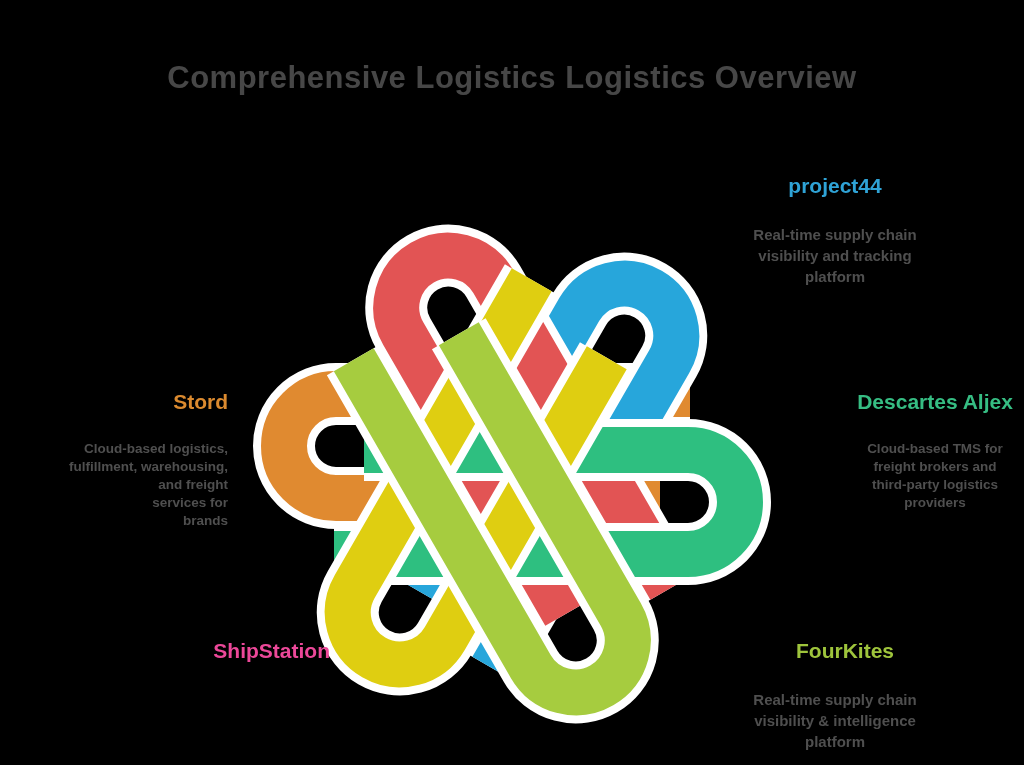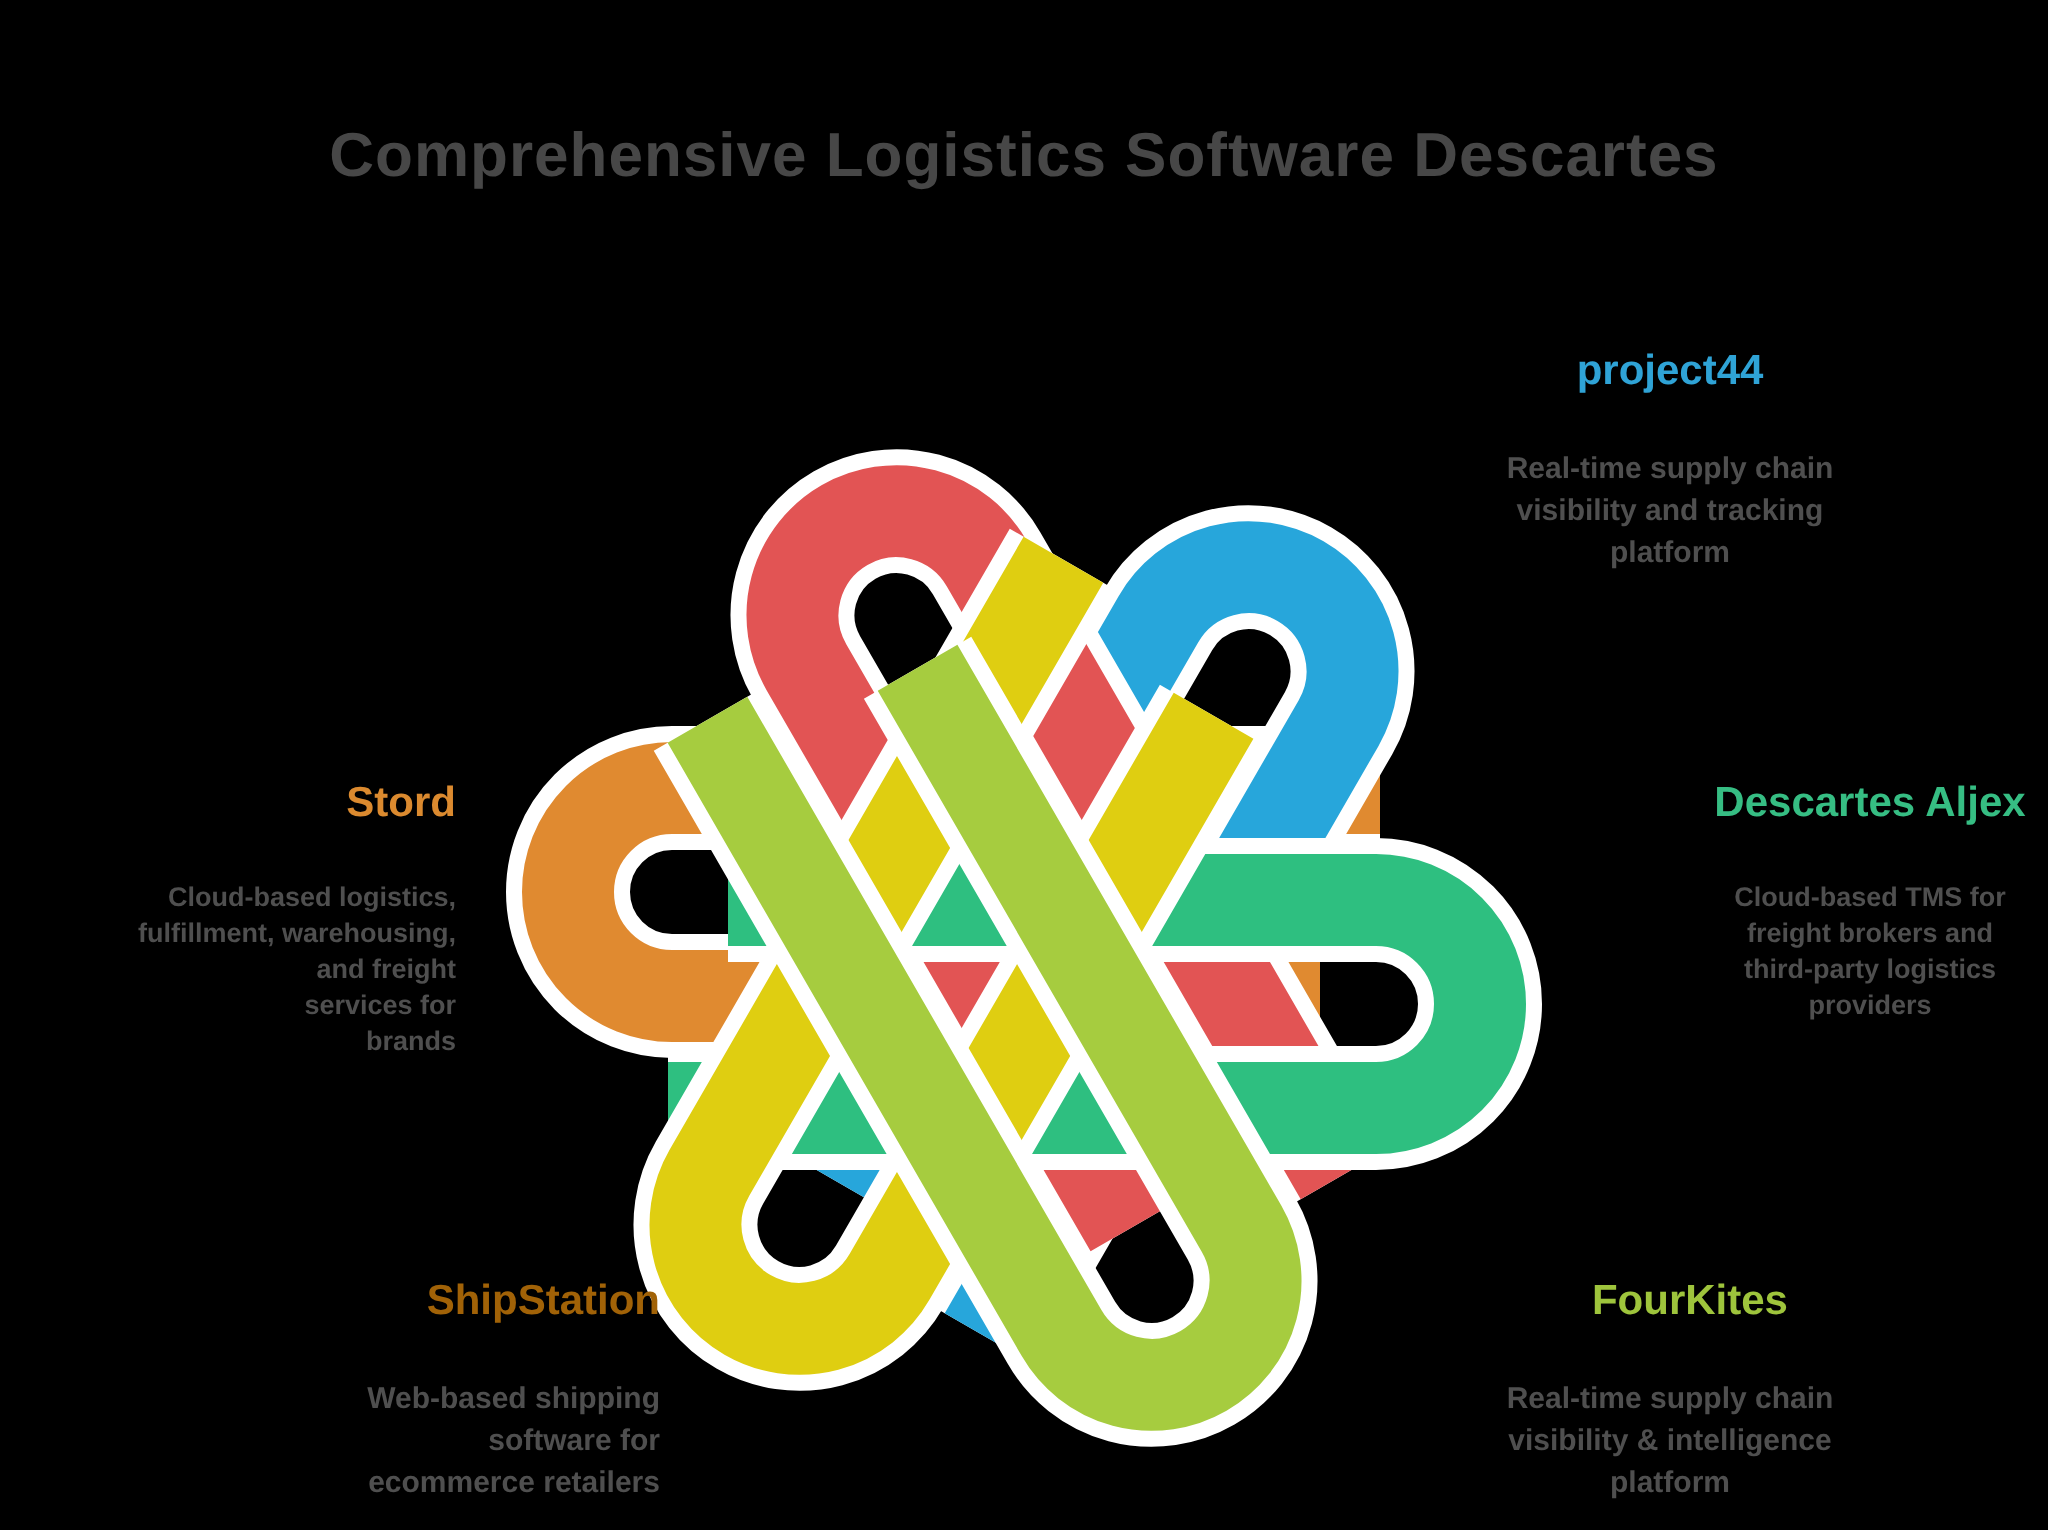--- a/index.html
+++ b/index.html
@@ -34,21 +34,21 @@
   .b-4k{top:637px;left:705px;}
   .knot{position:absolute;left:232px;top:194px;width:560px;height:560px;}
   .knot path.under{stroke:#fff;stroke-width:62;fill:none;}
   .knot path.over{stroke-width:46;fill:none;}
 </style>
 </head>
 <body>
 
 <div class="stage">
 
-  <div class="title">Comprehensive Logistics Software Descartes</div>
+  <div class="title">Comprehensive Logistics Logistics Overview</div>
 
   <svg class="knot" viewBox="0 0 560 560" xmlns="http://www.w3.org/2000/svg">
 
     <g transform="translate(280,280) rotate(0)">
       <path class="under" d="M 178 -80 H -176 A 52 52 0 0 0 -176 24 H 148"></path>
       <path class="over" d="M 178 -80 H -176 A 52 52 0 0 0 -176 24 H 148" style="stroke: rgb(224, 138, 48);"></path>
     </g>
     <g transform="translate(280,280) rotate(120)">
       <path class="under" d="M 178 -80 H -176 A 52 52 0 0 0 -176 24 H 148"></path>
       <path class="over" d="M 178 -80 H -176 A 52 52 0 0 0 -176 24 H 148" style="stroke: rgb(39, 166, 219);"></path>
@@ -90,24 +90,21 @@
 
   <div class="block align-l small b-aljex">
     <div class="label" style="color: rgb(54, 189, 131);">Descartes Aljex</div>
     <p class="desc">Cloud-based TMS for
 freight brokers and
 third-party logistics
 providers</p>
   </div>
 
   <div class="block align-r b-ship">
-    <div class="label" style="color: #a16207;">ShipStation</div>
-    <p class="desc">Web-based shipping
-software for
-ecommerce retailers</p>
+    <div class="label" style="color: #ec4899;">ShipStation</div>
   </div>
 
   <div class="block align-l b-4k">
     <div class="label" style="color: rgb(158, 196, 60); margin-left: 20px;">FourKites</div>
     <p class="desc">Real-time supply chain
 visibility &amp; intelligence
 platform</p>
   </div>
 
 </div>

